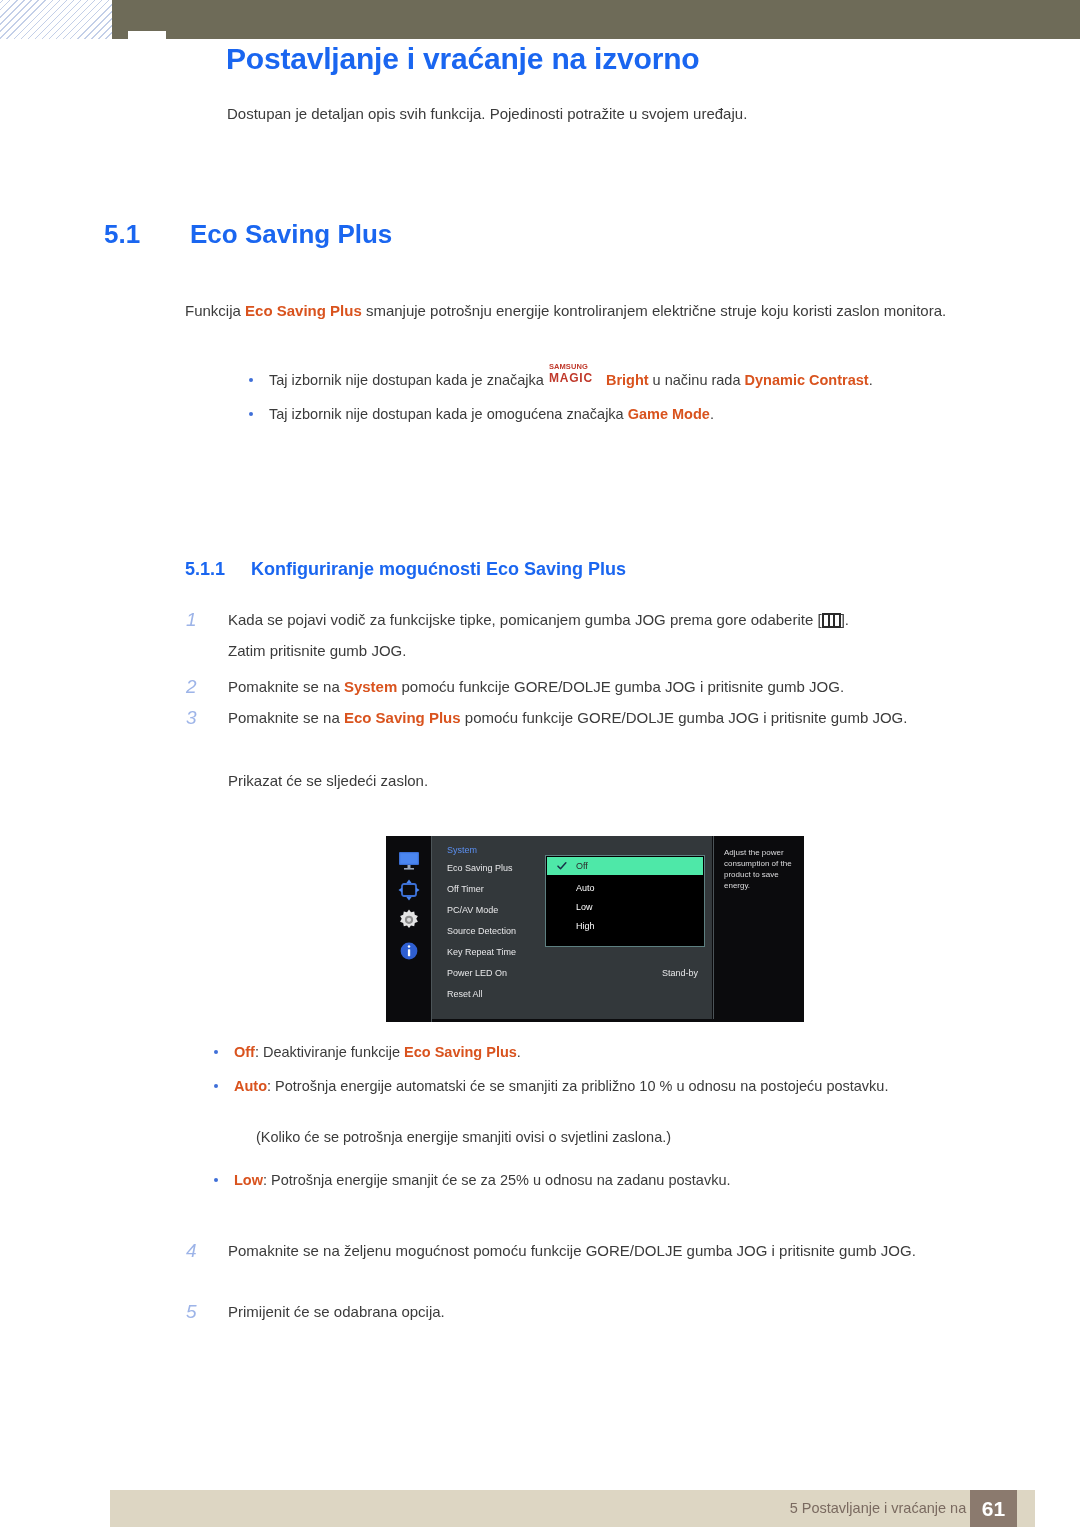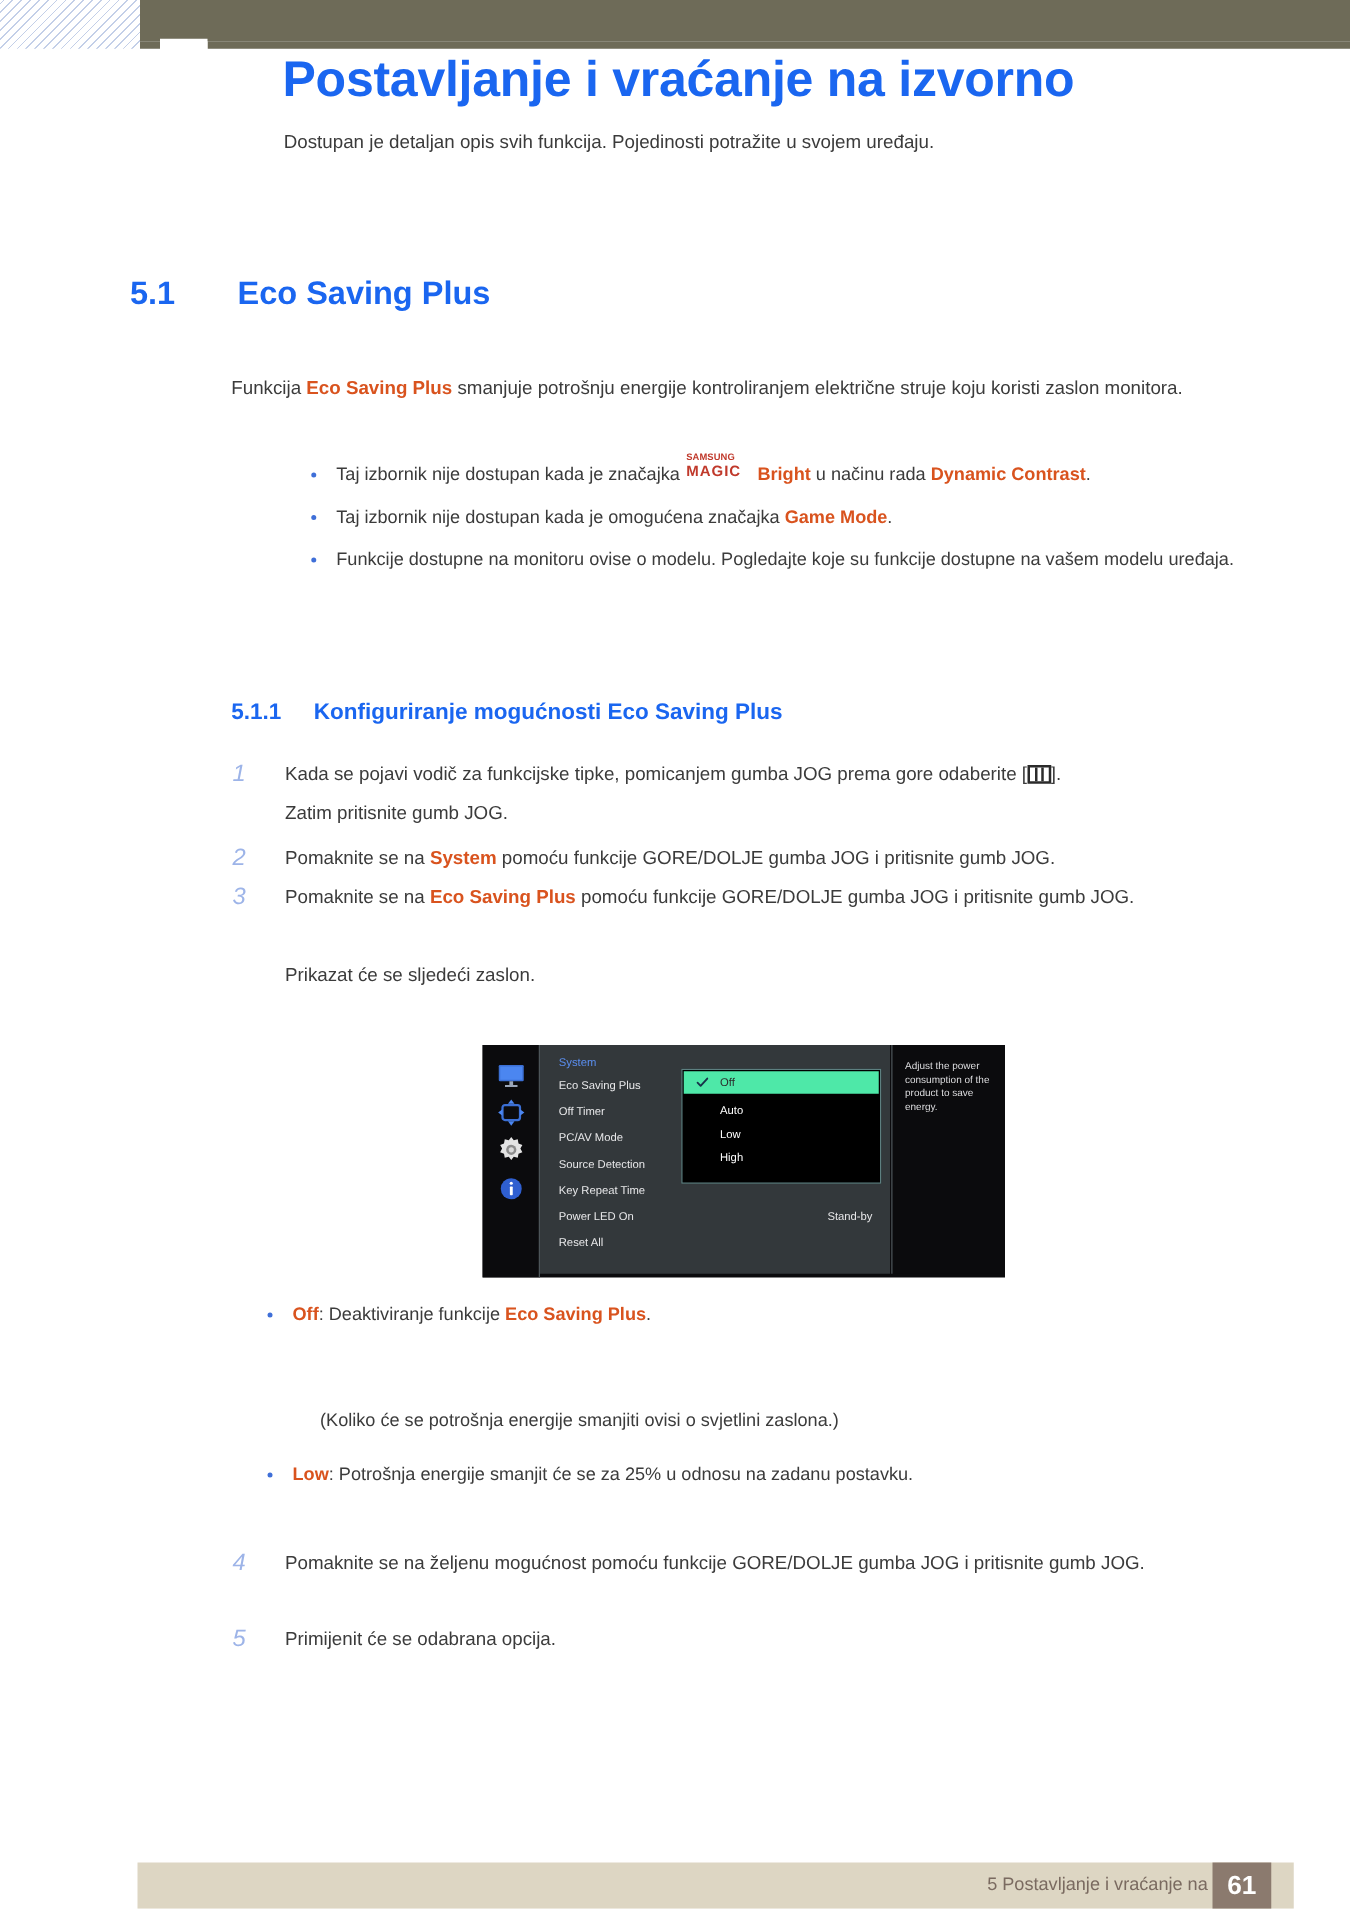--- a/index.html
+++ b/index.html
@@ -49,21 +49,21 @@
     left: 128px; top: 31px;
     width: 38px; height: 13px;
     background: #ffffff;
   }
 
   
   .chapter-title {
     position: absolute;
     left: 226px; top: 42px;
     width: 820px;
-    font-size: 40px;
+    font-size: 30px;
     font-weight: bold;
     color: #1a66f0;
     letter-spacing: -0.2px;
   }
   .intro-text {
     position: absolute;
     left: 227px; top: 103px;
     width: 810px;
     font-size: 15px;
     line-height: 22px;
@@ -376,23 +376,20 @@
 <div class="para p-main">
   <span>Funkcija </span><b class="o">Eco Saving Plus</b><span> smanjuje potrošnju energije kontroliranjem električne struje koju koristi zaslon monitora.</span>
 </div>
 
 <ul class="bl bl-1">
   <li>
     <span>Taj izbornik nije dostupan kada je značajka </span><span class="magic"><span class="s">SAMSUNG</span><span class="m">MAGIC</span></span><b class="o">Bright</b><span> u načinu rada </span><b class="o">Dynamic Contrast</b><span>.</span>
   </li>
   <li>
     <span>Taj izbornik nije dostupan kada je omogućena značajka </span><b class="o">Game Mode</b><span>.</span>
-  </li>
-  <li>
-    <span>Funkcije dostupne na monitoru ovise o modelu. Pogledajte koje su funkcije dostupne na vašem modelu uređaja.</span>
   </li>
 </ul>
 
 <div class="subsec-head">
   <span class="num">5.1.1</span><span>Konfiguriranje mogućnosti Eco Saving Plus</span>
 </div>
 
 <div class="step s1">
   <span class="n">1</span><span>Kada se pojavi vodič za funkcijske tipke, pomicanjem gumba JOG prema gore odaberite [</span><span class="jogkey"></span><span>].</span>
 </div>
@@ -462,20 +459,23 @@
 
   <div class="osd-help">
     <p>Adjust the power consumption of the product to save energy.</p>
   </div>
 </div>
 
 <ul class="bl bl-2">
   <li>
     <b class="o">Off</b><span>: Deaktiviranje funkcije </span><b class="o">Eco Saving Plus</b><span>.</span>
   </li>
+  <li>
+    <b class="o">Auto</b><span>: Potrošnja energije automatski će se smanjiti za približno 10 % u odnosu na postojeću postavku.</span>
+  </li>
 </ul>
 
 <div class="sub-note">(Koliko će se potrošnja energije smanjiti ovisi o svjetlini zaslona.)</div>
 
 <ul class="bl bl-3">
   <li>
     <b class="o">Low</b><span>: Potrošnja energije smanjit će se za 25% u odnosu na zadanu postavku.</span>
   </li>
 </ul>
 

